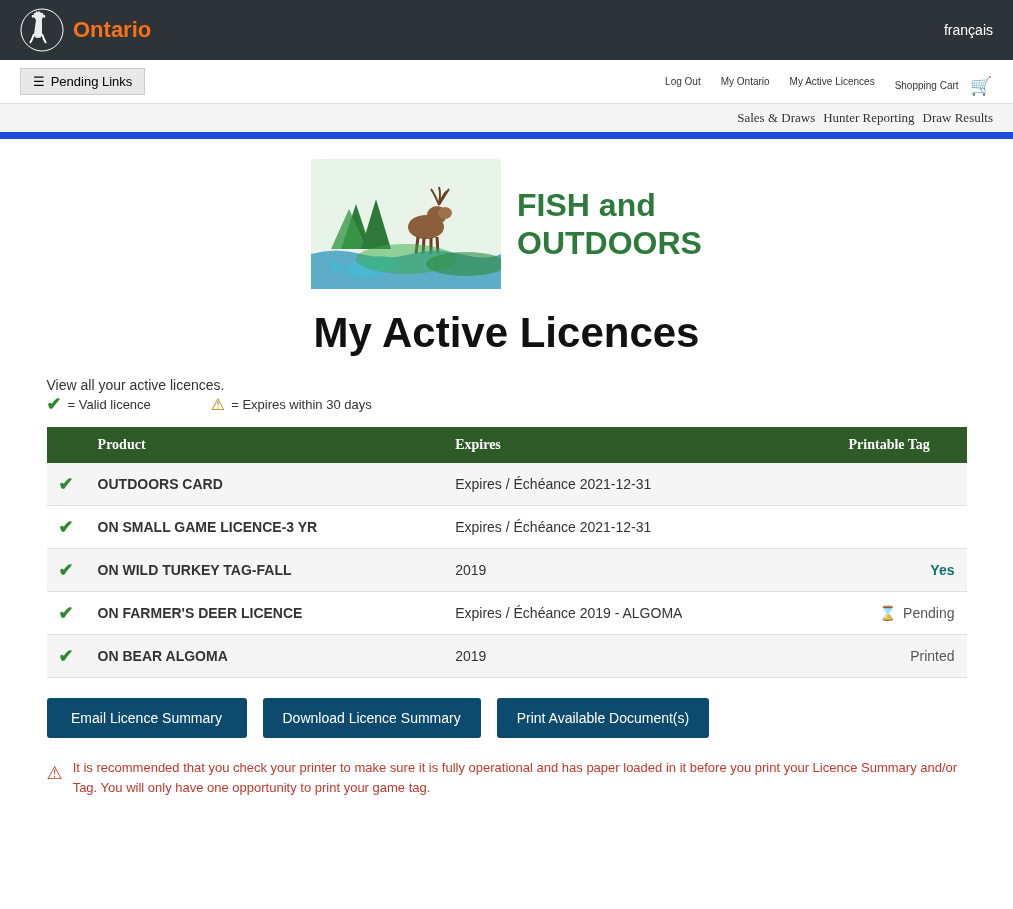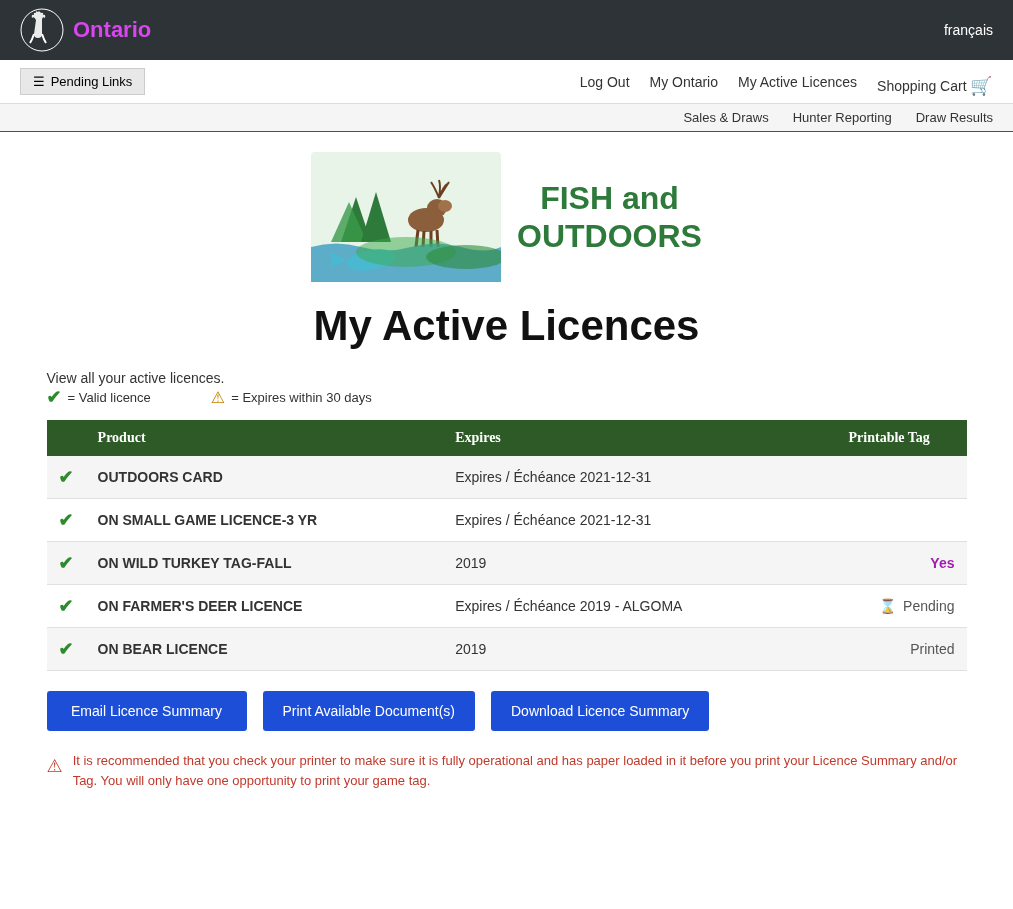--- a/index.html
+++ b/index.html
@@ -10,21 +10,21 @@
       background: #2d3336;
       padding: 0 20px;
       height: 60px;
       display: flex;
       align-items: center;
       justify-content: space-between;
     }
     .ontario-logo {
       display: flex;
       align-items: center;
-      color: #d946ef;
+      color: #f97316;
       font-size: 22px;
       font-weight: bold;
     }
     .ontario-logo .logo-icon {
       width: 45px;
       height: 45px;
       margin-right: 8px;
     }
     .francais-link {
       color: #fff;
@@ -53,57 +53,57 @@
       gap: 6px;
     }
     .nav-links {
       display: flex;
       align-items: center;
       gap: 20px;
     }
     .nav-links a {
       color: #333;
       text-decoration: none;
-      font-size: 14px;
+      font-size: 10px;
     }
     .cart-icon-wrap {
       display: flex;
       align-items: center;
-      gap: 4px;
+      gap: 12px;
       margin-top: 8px;
     }
 
     
     .tertiary-nav {
       background: #f5f5f5;
-      border-bottom: 1px solid #1d4ed8;
+      border-bottom: 7px solid #1d4ed8;
       padding: 6px 20px;
       display: flex;
       justify-content: flex-end;
-      gap: 24px;
+      gap: 8px;
+      font-family: Liberation Serif, serif;
     }
     .tertiary-nav a {
       color: #333;
       text-decoration: none;
       font-size: 13px;
     }
 
     
     .main-content {
       max-width: 960px;
       margin: 0 auto;
       padding: 20px;
     }
 
     
     .fw-logo-area {
       display: flex;
       justify-content: center;
       margin-bottom: 20px;
-      text-align: center;
     }
     .fw-logo {
       display: flex;
       align-items: center;
       gap: 16px;
     }
     .fw-text {
       font-size: 32px;
       font-weight: bold;
       color: #2d7a3a;
@@ -188,21 +188,21 @@
     .check-mark {
       color: #2d8a2d;
       font-size: 18px;
       font-weight: bold;
     }
     .product-name {
       font-weight: bold;
       font-size: 14px;
     }
     .tag-yes {
-      color: #a21caf;
+      color: #0f766e;
       font-weight: bold;
     }
     .tag-pending {
       color: #555;
       display: flex;
       align-items: center;
       justify-content: flex-end;
       gap: 6px;
     }
     .tag-printed {
@@ -210,21 +210,21 @@
     }
 
     
     .button-row {
       display: flex;
       gap: 16px;
       margin-bottom: 20px;
       flex-wrap: wrap;
     }
     .btn-dark-green {
-      background: #1d4ed8;
+      background: #0c4a6e;
       color: #fff;
       border: none;
       padding: 12px 20px;
       font-size: 14px;
       cursor: pointer;
       border-radius: 3px;
       min-width: 200px;
     }
 
     
@@ -377,31 +377,31 @@
         <tr>
           <td class="check-col"><span class="check-mark">✔</span></td>
           <td class="product-name">ON FARMER'S DEER LICENCE</td>
           <td>Expires / Échéance 2019 - ALGOMA</td>
           <td class="printable-col">
             <span class="tag-pending"><span>⌛</span> Pending</span>
           </td>
         </tr>
         <tr>
           <td class="check-col"><span class="check-mark">✔</span></td>
-          <td class="product-name">ON BEAR LICENCE</td>
+          <td class="product-name">ON BEAR ALGOMA</td>
           <td>2019</td>
           <td class="printable-col"><span class="tag-printed">Printed</span></td>
         </tr>
       </tbody>
   </table>
 
   <div class="button-row">
     <button class="btn-dark-green">Email Licence Summary</button>
+    <button class="btn-dark-green">Download Licence Summary</button>
     <button class="btn-dark-green">Print Available Document(s)</button>
-    <button class="btn-dark-green">Download Licence Summary</button>
   </div>
 
   <div class="warning-box">
     <span class="warning-icon">⚠</span>
     <span>It is recommended that you check your printer to make sure it is fully operational and has paper loaded in it before you print your Licence Summary and/or Tag. You will only have one opportunity to print your game tag.</span>
   </div>
 
 </div>
 
 </body></html>

